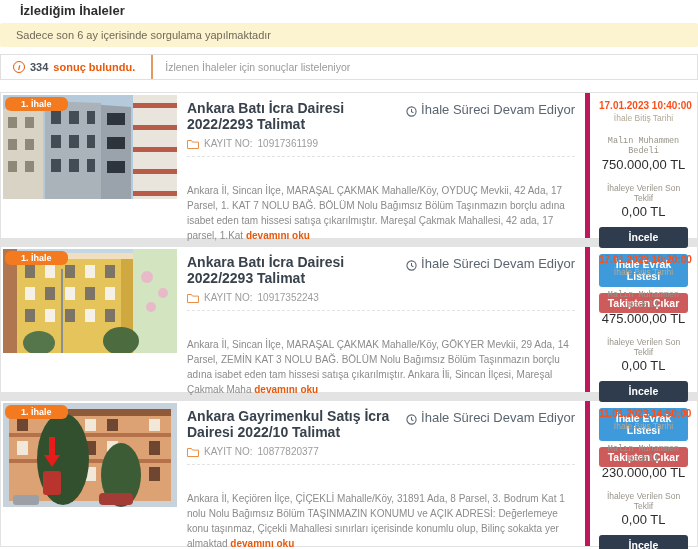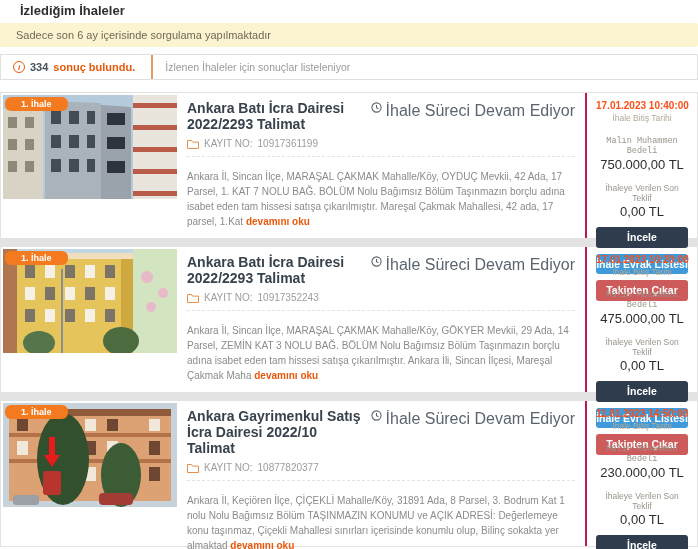--- a/index.html
+++ b/index.html
@@ -45,28 +45,28 @@
   .photo-wrap{width:178px; padding:2px; position:relative; flex:0 0 178px;}
   .photo{display:block; width:174px; height:104px;}
   .badge{
     position:absolute; top:4px; left:4px; background:var(--badge-orange,#f47a1f);
     color:#fff; font-size:9px; font-weight:bold; padding:2px 16px; border-radius:6px;
   }
   .mid{flex:1; min-width:0; padding:7px 10px 0 8px; display:flex; flex-direction:column;}
   .title-row{display:flex; justify-content:space-between; align-items:flex-start;}
   .card-title{font-size:14px; font-weight:bold; color:#38424c; line-height:1.15; cursor:pointer;}
   .status{
-    display:flex; align-items:flex-start; gap:4px; color:#5a6570; font-size:16px;
+    display:flex; align-items:flex-end; gap:4px; color:#5a6570; font-size:13px;
     white-space:nowrap; margin-left:10px; padding-top:2px;
   }
   .kayit-row{display:flex; align-items:center; gap:5px; margin-top:6px; color:#9c9c9c; font-size:10px;}
   .sep{border-bottom:1px dashed #e3e3e3; margin-top:7px;}
-  .desc{margin-top:12px; font-size:10px; color:#8b8b8b; line-height:1.5; padding-right:4px;}
+  .desc{margin-top:26px; font-size:10px; color:#8b8b8b; line-height:1.5; padding-right:4px;}
   .read-more{color:var(--accent-orange,#e8590c); font-weight:bold; cursor:pointer;}
-  .right{flex:0 0 112px; width:112px; border-left:2px solid #be185d; padding:7px 9px 0; text-align:center;}
+  .right{flex:0 0 112px; width:112px; border-left:5px solid #be185d; padding:7px 9px 0; text-align:center;}
   .date{color:var(--date-orange,#fb4f1a); font-size:10px; font-weight:bold; white-space:nowrap;}
   .date-label{color:#b3a996; font-size:8.5px; margin-top:2px;}
   .money-label{color:#9a948a; font-size:8.5px; margin-top:11px;}
   .money-label.first{margin-top:13px;font-family:Liberation Mono, monospace;}
   .money-value{color:#2d2d2d; font-size:13px; margin-top:1px;}
   .btn{
     display:block; width:100%; border:none; border-radius:3px; color:#fff;
     font-size:10.5px; font-weight:bold; padding:4px 0; margin-top:6px;
     cursor:pointer; font-family:inherit; line-height:1.2;
   }

